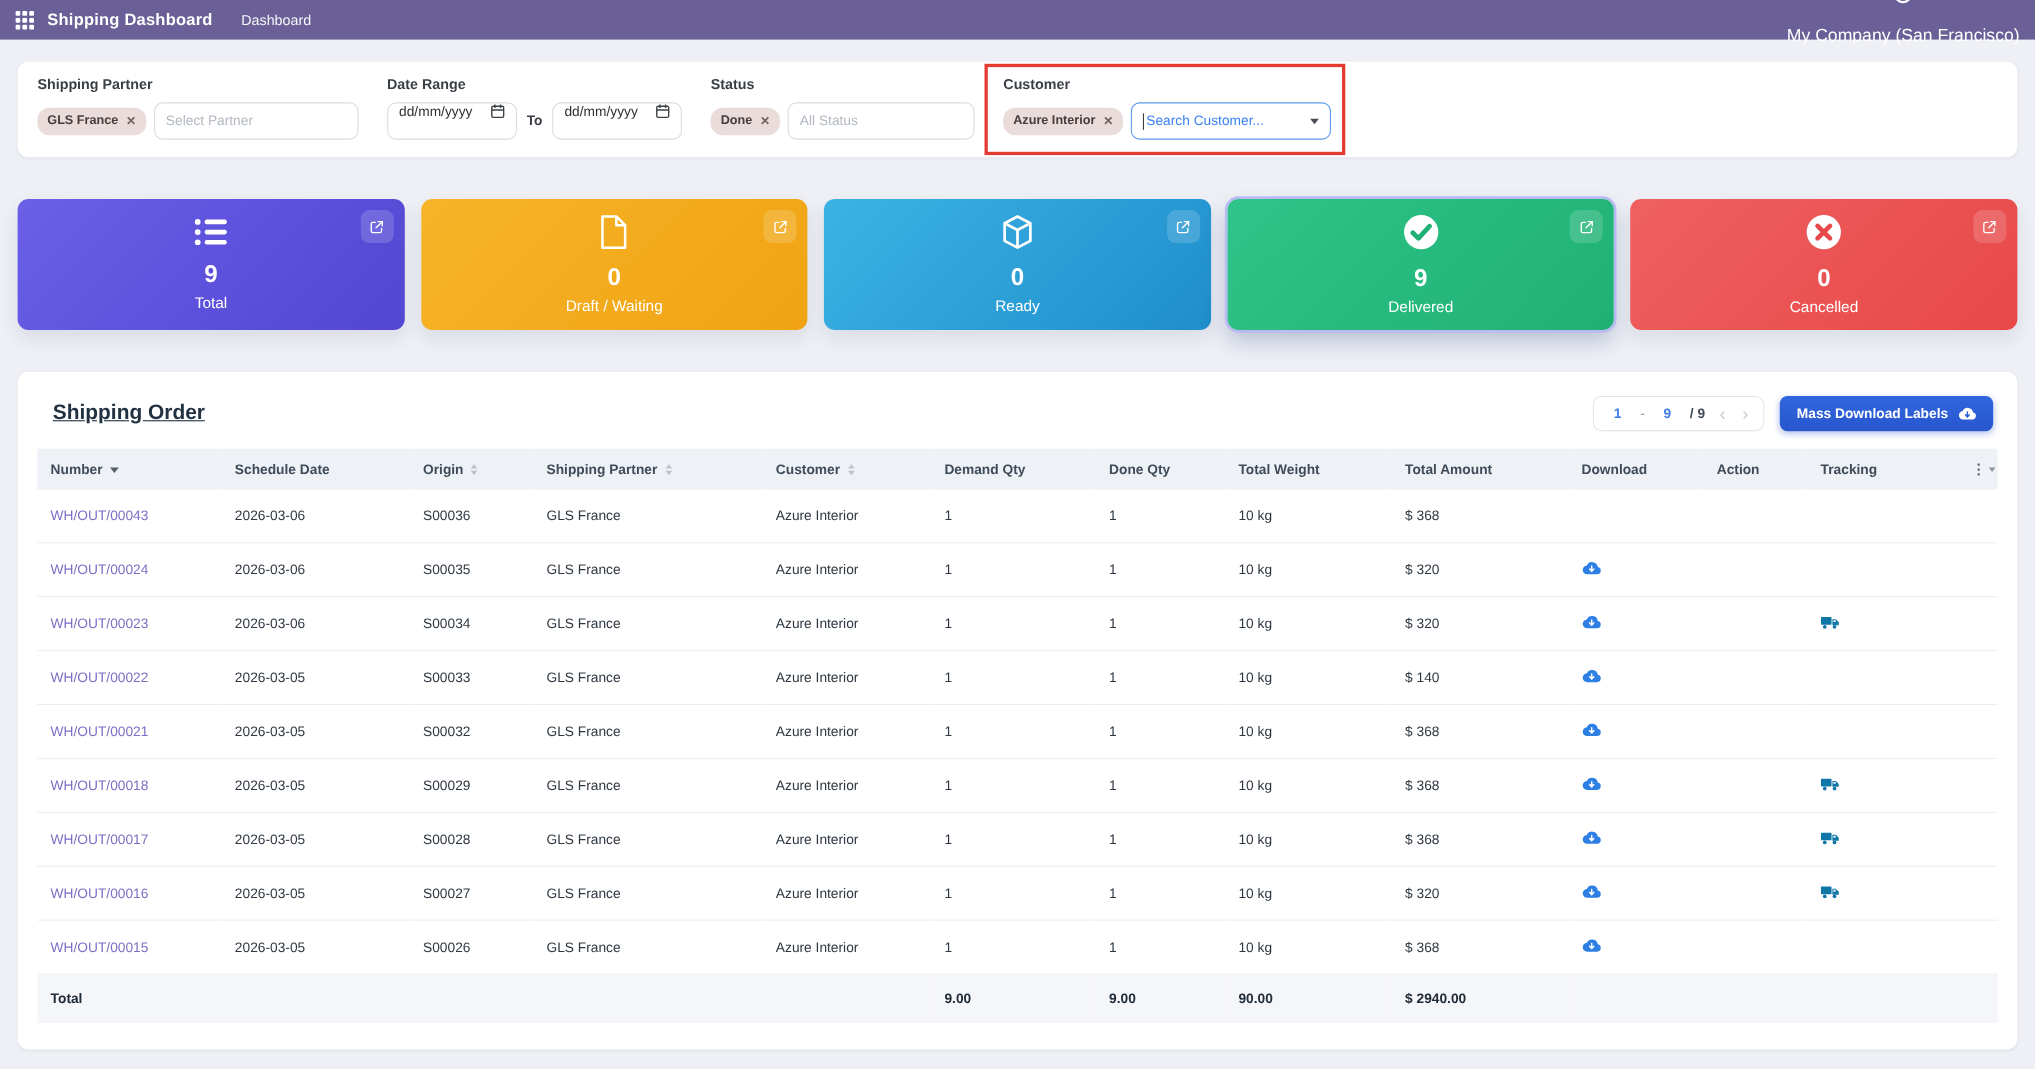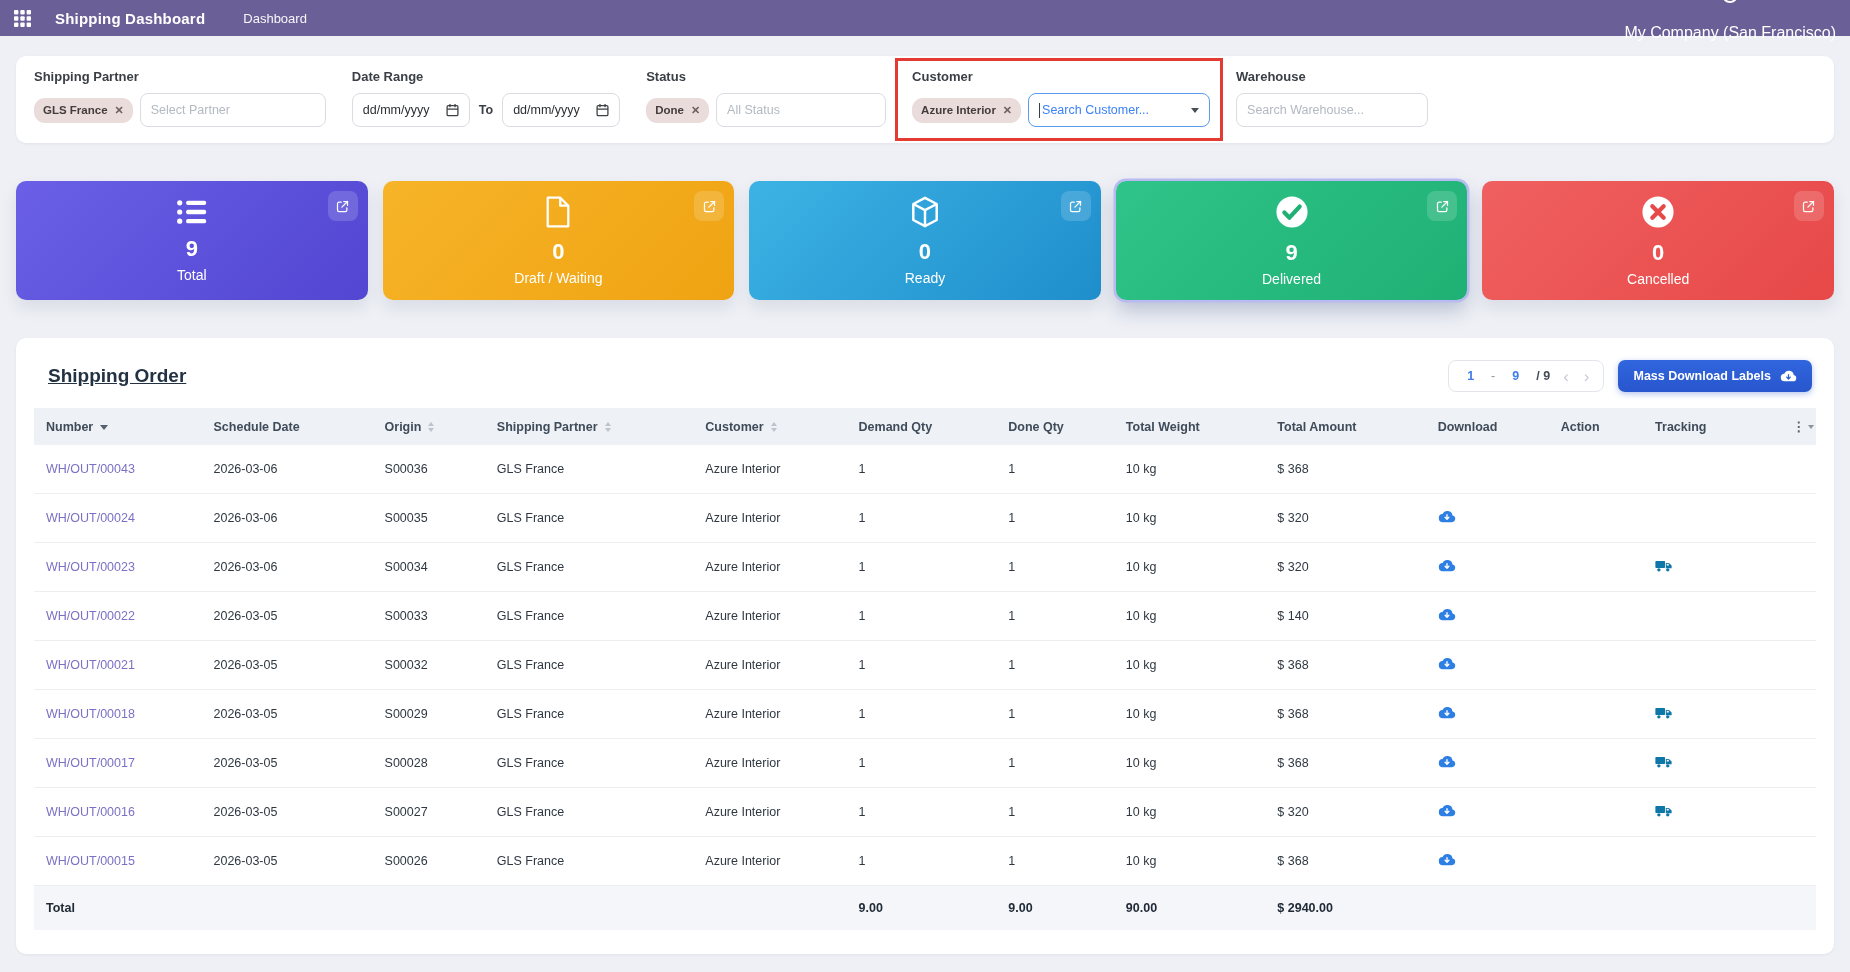--- a/index.html
+++ b/index.html
@@ -1,21 +1,21 @@
 <!DOCTYPE html>
 <html><head>
 <meta charset="utf-8">
 <style>
   * { box-sizing: border-box; margin: 0; padding: 0; }
   html,body { width:1850px; height:972px; overflow:hidden; }
   body { font-family:"Liberation Sans", sans-serif; background:#eef0f5; color:#2f3842; }
 
   
   .topbar { height:36px; background:#6a5f96; display:flex; align-items:center; justify-content:space-between; padding:0 14px; color:#fff; }
-  .tb-left { display:flex; align-items:center; gap:24px; }
+  .tb-left { display:flex; align-items:center; gap:12px; }
   .apps-icon { display:grid; place-items:center; cursor:pointer; }
   .app-title { font-size:15px; font-weight:700; letter-spacing:.2px; cursor:pointer; }
   .nav-item { font-size:13px; margin-left:14px; cursor:pointer; opacity:.95; }
   .tb-right { display:flex; align-items:center; gap:20px;flex-direction:column; }
   .tb-iconwrap { position:relative; display:grid; place-items:center; cursor:pointer; }
   .tb-badge { position:absolute; top:-7px; right:-11px; background:#2daa49; color:#fff; font-size:9px; font-weight:700; border-radius:8px; padding:1px 4px; line-height:1.2; }
   .company { font-size:16px; }
   .avatar { position:relative; width:26px; height:26px; border-radius:6px; background:#473a50; overflow:hidden; cursor:pointer; display:block; }
   .status-dot { position:absolute; right:-2px; bottom:-2px; width:11px; height:11px; border-radius:50%; background:#2ecc71; border:2px solid #5c5287; }
 
@@ -24,21 +24,21 @@
 
   
   .filter-card { background:#fff; border-radius:10px; padding:13px 18px 16px; display:flex; gap:26px; box-shadow:0 1px 3px rgba(25,30,60,.06); position:relative; }
   .fgroup { }
   .flabel { font-size:13px; font-weight:700; color:#3a3f46; margin-bottom:9px; }
   .frow { display:flex; align-items:center; gap:7px; }
   .tag { background:#e9dcda; color:#453c3c; font-size:11.5px; font-weight:700; padding:6px 9px; border-radius:11px; display:inline-flex; gap:7px; align-items:center; white-space:nowrap; cursor:pointer; }
   .tag-x { color:#6f6161; font-size:11px; font-weight:700; cursor:pointer; }
   .finput { height:34px; border:1px solid #d9dce1; border-radius:8px; padding:0 10px; font-size:12.5px; color:#333; background:#fff; outline:none; }
   .finput::placeholder { color:#b3b9c2; }
-  .datefield { width:118px; display:flex; align-items:center; justify-content:space-between; gap:6px; cursor:text; }
+  .datefield { width:118px; display:flex; align-items:flex-start; justify-content:space-between; gap:6px; cursor:text; }
   .dateph { font-size:12.5px; color:#2c2f33; }
   .to-label { font-size:12.5px; font-weight:700; color:#3a3f46; padding:0 2px; }
   .combo { width:182px; display:flex; align-items:center; gap:2px; border:1.5px solid #5b9bf0; cursor:text; }
   .caret-line { width:1px; height:15px; background:#3c3f44; }
   .combo .ph { flex:1; font-size:12.5px; color:#3b82f6; white-space:nowrap; overflow:hidden; }
   .dd-caret { width:0; height:0; border-left:4px solid transparent; border-right:4px solid transparent; border-top:5px solid #4a4f57; }
   .fgroup.customer { position:relative; }
   .annotation-box { position:absolute; left:-17px; top:-11px; width:calc(100% + 30px); height:calc(100% + 25px); border:3px solid #e33b32; pointer-events:none; z-index:5; }
 
   
@@ -191,26 +191,20 @@
           <span class="tag-x">✕</span>
         </span>
         <div class="finput combo">
           <span class="caret-line"></span>
           <span class="ph">Search Customer...</span>
           <span class="dd-caret"></span>
         </div>
       </div>
     </div>
 
-    <div class="fgroup">
-      <div class="flabel">Warehouse</div>
-      <div class="frow">
-        <input class="finput" style="width: 192px;" placeholder="Search Warehouse...">
-      </div>
-    </div>
 
   </section>
 
   <section class="stats">
 
     <div class="scard c-total">
       <span class="popout">
           <svg width="15" height="15" viewBox="0 0 24 24" fill="none" stroke="#fff" stroke-width="2" stroke-linecap="round">
             <path d="M10 5H6.5A2.5 2.5 0 0 0 4 7.5v10A2.5 2.5 0 0 0 6.5 20h10a2.5 2.5 0 0 0 2.5-2.5V14"></path>
             <path d="M14 4h6v6"></path>

